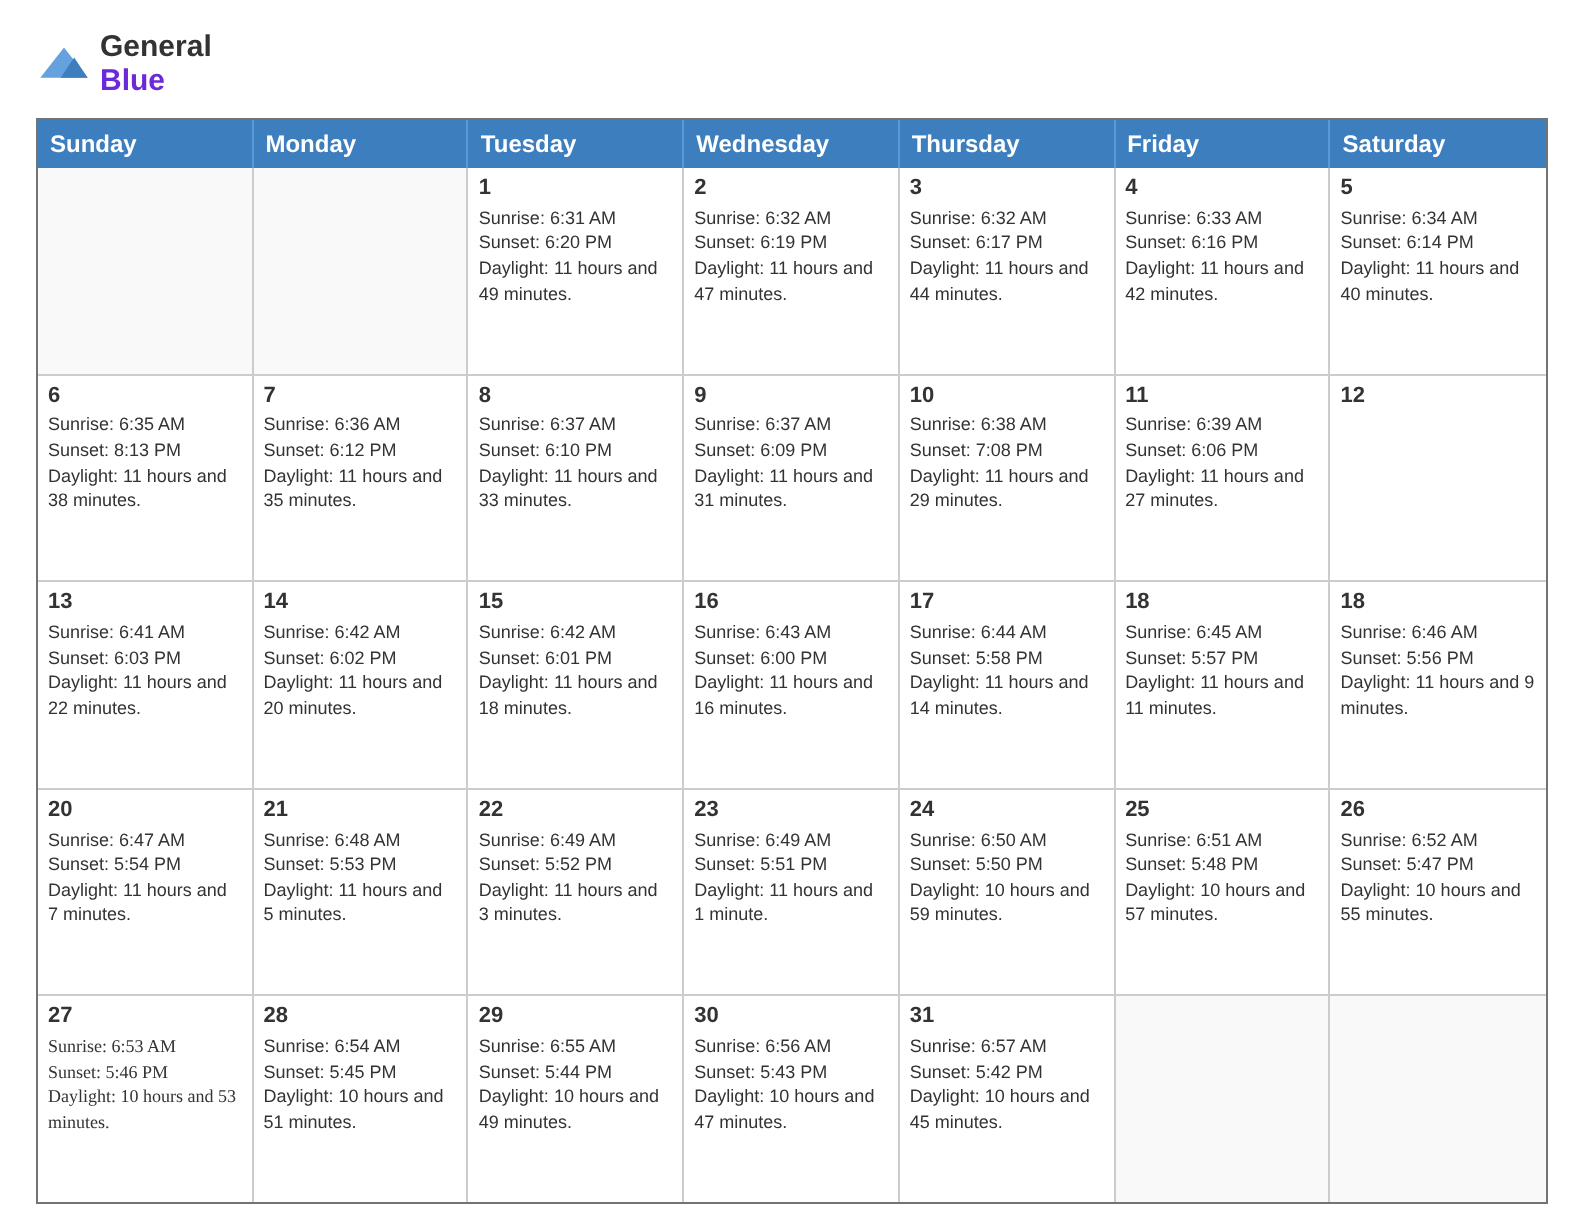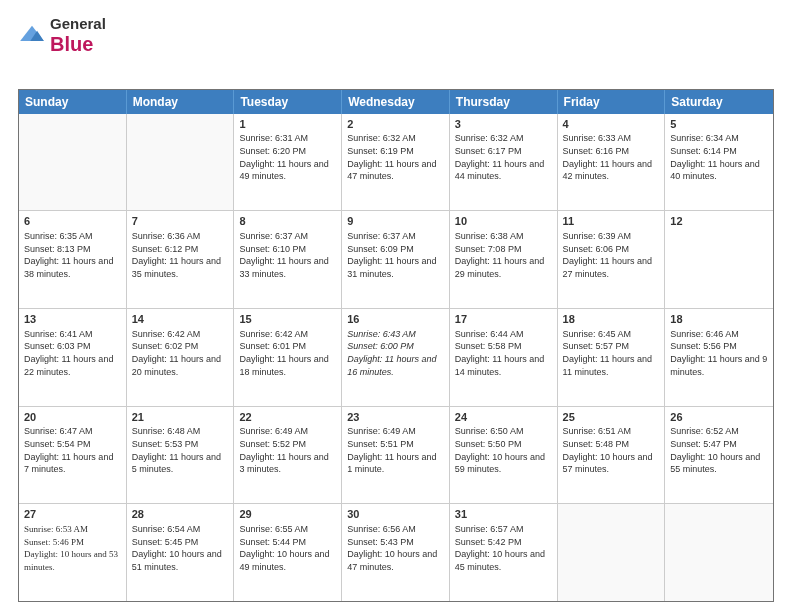--- a/index.html
+++ b/index.html
@@ -9,21 +9,20 @@
       font-family: Arial, sans-serif;
       background: #fff;
       overflow: hidden;
     }
     .page {
       width: 792px;
       height: 612px;
       padding: 16px 18px 10px 18px;
       display: flex;
       flex-direction: column;
-      gap: 24px;
     }
     .header {
       display: flex;
       justify-content: space-between;
       align-items: flex-start;
       margin-bottom: 10px;
     }
     .logo {
       display: flex;
       align-items: center;
@@ -110,21 +109,21 @@
   <div class="header">
     <div class="logo">
       <svg class="logo-icon" viewBox="0 0 32 26">
         <polygon points="16,2 30,20 2,20" fill="#4a90d9" opacity="0.85"></polygon>
         <polygon points="22,8 30,20 14,20" fill="#3d7ebf"></polygon>
       </svg>
       <div>
         <div style="font-size:15px;font-weight:bold;color:#333;line-height:1.1;">
           <span style="color:#333;">General</span>
         </div>
-        <div style="font-size:20px;font-weight:bold;color:#be185d;line-height:1.1;">Blue</div>
+        <div style="font-size:15px;font-weight:bold;color:#6d28d9;line-height:1.1;">Blue</div>
       </div>
     </div>
     <div class="title-block">
       <div class="month-title"></div>
       <div class="location"></div>
     </div>
   </div>
 
   <div class="calendar">
     <div class="cal-header">
@@ -226,21 +225,21 @@
 Daylight: 11 hours and 20 minutes.</div>
           </div>
           <div class="cal-cell">
             <span class="day-num">15</span>
             <div class="cell-text" style="white-space: pre-line;">Sunrise: 6:42 AM
 Sunset: 6:01 PM
 Daylight: 11 hours and 18 minutes.</div>
           </div>
           <div class="cal-cell">
             <span class="day-num">16</span>
-            <div class="cell-text" style="white-space: pre-line; font-style: italic;">Sunrise: 6:43 AM
+            <div class="cell-text" style="white-space: pre-line;">Sunrise: 6:43 AM
 Sunset: 6:00 PM
 Daylight: 11 hours and 16 minutes.</div>
           </div>
           <div class="cal-cell">
             <span class="day-num">17</span>
             <div class="cell-text" style="white-space: pre-line;">Sunrise: 6:44 AM
 Sunset: 5:58 PM
 Daylight: 11 hours and 14 minutes.</div>
           </div>
           <div class="cal-cell">

